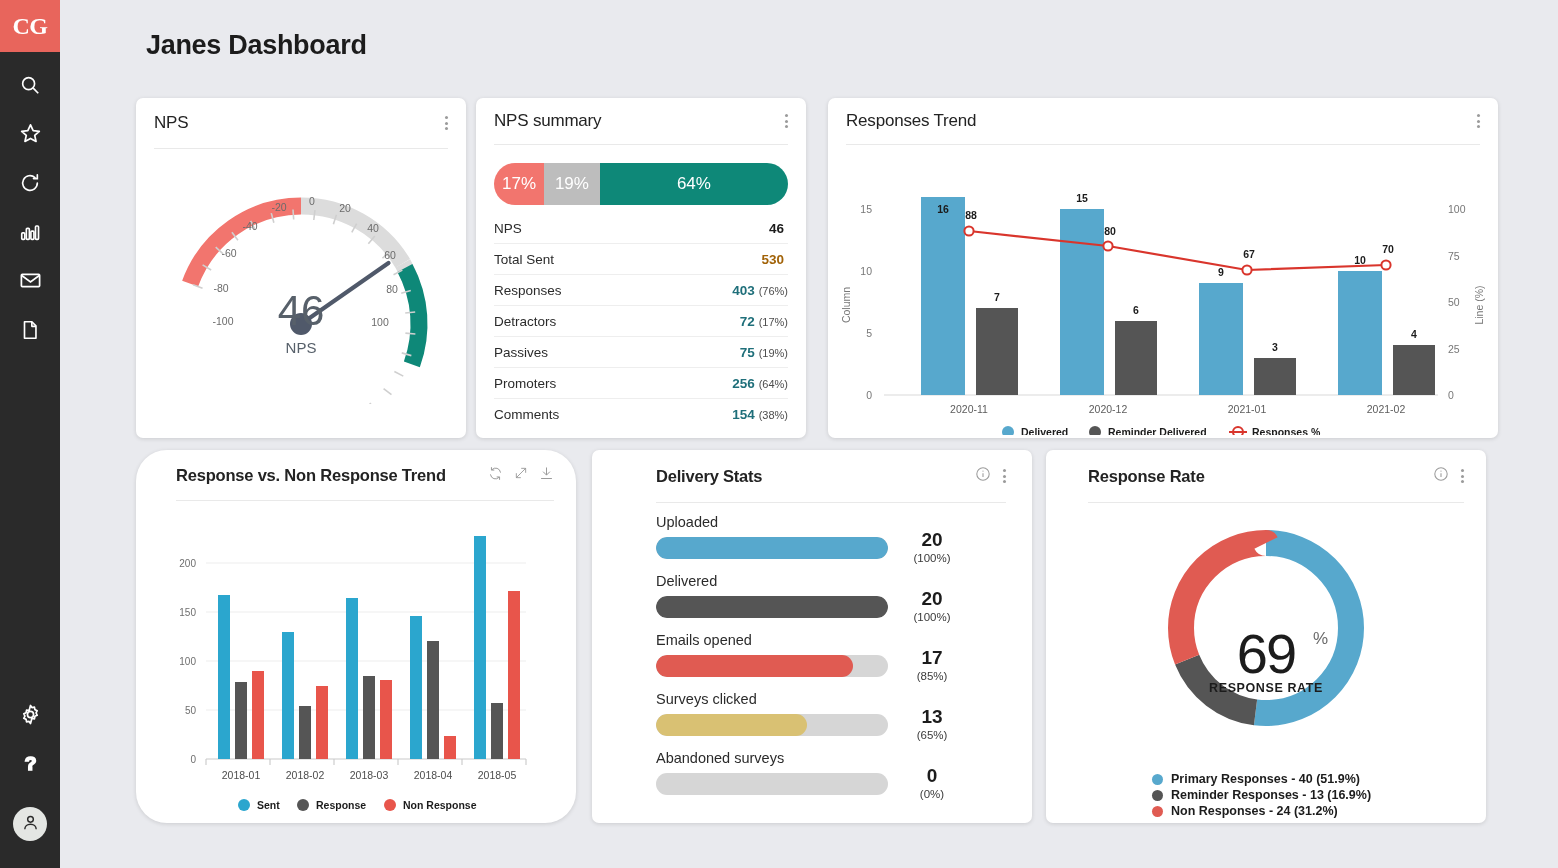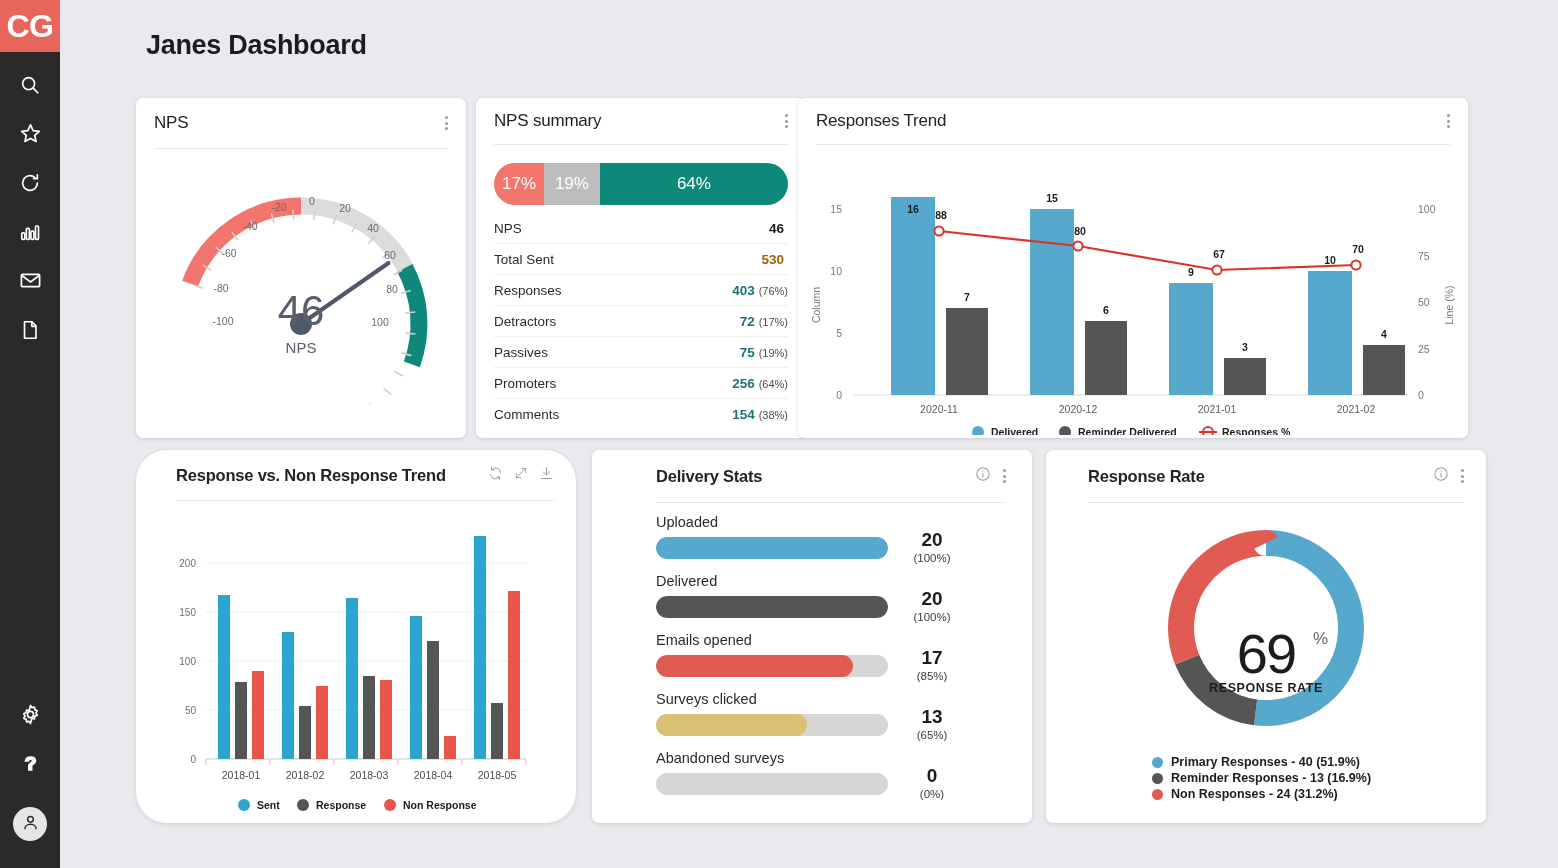--- a/index.html
+++ b/index.html
@@ -11,21 +11,21 @@
   }
 
   
   #sidebar {
     position: absolute; left: 0; top: 0; width: 60px; height: 868px;
     background: #2a2a2a; display: flex; flex-direction: column; align-items: center;
   }
   #logo {
     width: 60px; height: 52px; background: #e8655c; color: #fff;
     display: flex; align-items: center; justify-content: center;
-    font-weight: bold; font-size: 32px; letter-spacing: -0.5px;
+    font-weight: bold; font-size: 24px; letter-spacing: -0.5px; font-family: Liberation Serif, serif;
   }
   .nav-icon {
     width: 60px; height: 49px; display: flex; align-items: center; justify-content: center;
     cursor: pointer;
   }
   .nav-icon svg { stroke: #fff; fill: none; stroke-width: 1.8; }
   #nav-top { margin-top: 10px; }
   #nav-bottom { margin-top: auto; padding-bottom: 10px; }
   #avatar-wrap { width: 60px; height: 68px; display: flex; align-items: center; justify-content: center; }
   #avatar {
@@ -83,21 +83,21 @@
   .sum-row {
     display: flex; align-items: center; justify-content: space-between;
     margin: 0 18px; padding: 7.5px 0; border-bottom: 1px solid #eeeeee;
     font-size: 13.5px;
   }
   .sum-row .lbl { color: #2b2b2b; }
   .sum-val { font-weight: bold; font-size: 13.5px; }
   .sum-pct { color: #4d4d4d; font-size: 11px; margin-left: 4px; font-weight: normal; }
 
   
-  #card-trend { left: 738px; top: 98px; width: 670px; height: 340px; }
+  #card-trend { left: 768px; top: 98px; width: 670px; height: 340px; }
 
   
   #card-rvnr { left: 76px; top: 450px; width: 440px; height: 373px; border-radius: 31px; }
 
   
   #card-del { left: 532px; top: 450px; width: 440px; height: 373px; }
   .del-row { margin: 0 26px 0 64px; position: relative; height: 59px; }
   .del-name { font-size: 14.5px; color: #2b2b2b; padding-top: 7px; }
   .del-track {
     position: absolute; left: 0; top: 30px; width: 232px; height: 22px;
@@ -639,21 +639,21 @@
           <circle cx="220" cy="125" r="85" stroke="#57a8cd" stroke-dasharray="277.2 256.9" stroke-dashoffset="0"></circle>
           <circle cx="220" cy="125" r="85" stroke="#555555" stroke-dasharray="90.3 443.8" stroke-dashoffset="-277.2"></circle>
           <circle cx="220" cy="125" r="85" stroke="#e05b52" stroke-dasharray="166.6 367.5" stroke-dashoffset="-367.5"></circle>
         </g>
       </svg>
       <div id="donut-num">69</div>
       <div id="donut-pctsign">%</div>
       <div id="donut-cap">RESPONSE RATE</div>
     </div>
 
-    <div style="margin-top:6px">
+    <div style="margin-top:23px">
       <div class="leg-row">
         <span class="leg-dot" style="background:#57a8cd"></span>
         <span class="leg-txt">Primary Responses - 40 (51.9%)</span>
       </div>
       <div class="leg-row">
         <span class="leg-dot" style="background:#555555"></span>
         <span class="leg-txt">Reminder Responses - 13 (16.9%)</span>
       </div>
       <div class="leg-row">
         <span class="leg-dot" style="background:#e05b52"></span>

